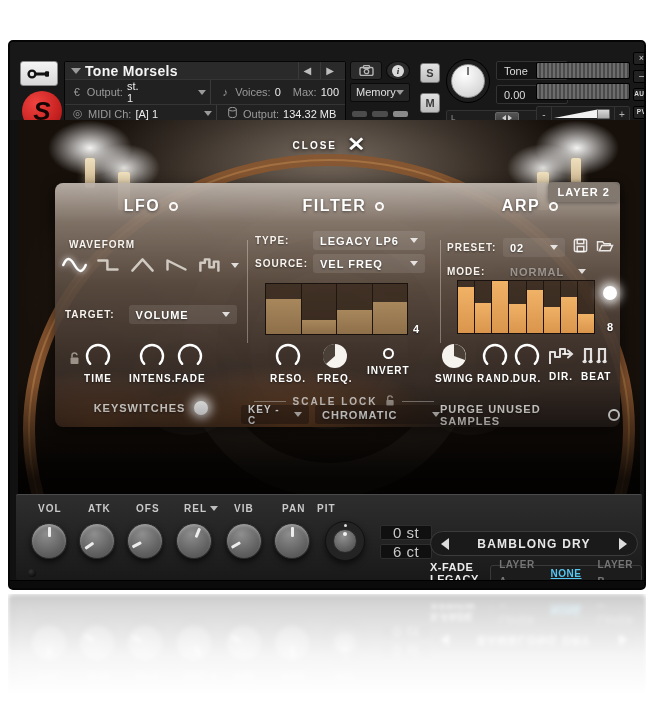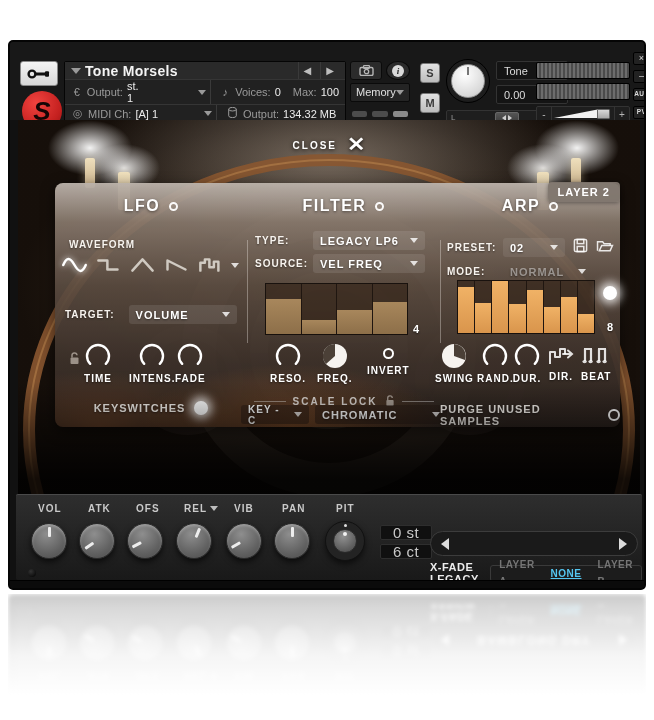--- a/index.html
+++ b/index.html
@@ -586,21 +586,21 @@
     <div class="bk-label" style="left:168px">
         <span>REL</span>
         <span class="caret sm" style="border-top-color:#bdbdbd"></span>
       </div>
     <div class="bk-label" style="left:218px">
         <span>VIB</span>
       </div>
     <div class="bk-label" style="left:266px">
         <span>PAN</span>
       </div>
-    <div class="bk-label" style="left:320px">
+    <div class="bk-label" style="left:301px">
         <span>PIT</span>
       </div>
 
     <div class="bknob" style="left:15px">
         <div class="rot" style="transform: rotate(0deg);">
           <div class="ptr"></div>
         </div>
       </div>
     <div class="bknob" style="left:63px">
         <div class="rot" style="transform: rotate(-125deg);">
@@ -632,20 +632,21 @@
       <div class="pit-inner">
           <div class="pit-dot"></div>
         </div>
     </div>
 
     <div class="valbox" style="top:30px">0 st</div>
     <div class="valbox" style="top:49px">6 ct</div>
 
     <div class="preset-pill">
       <span class="parr left"></span>
+      <span class="pname">BAMBLONG DRY</span>
       <span class="parr right"></span>
     </div>
 
     <div class="xassign">
       <span class="xl">X-FADE LEGACY</span>
       <div class="xgroup">
         <span class="xopt">LAYER A</span>
         <span class="xopt sel">NONE</span>
         <span class="xopt">LAYER B</span>
       </div>

